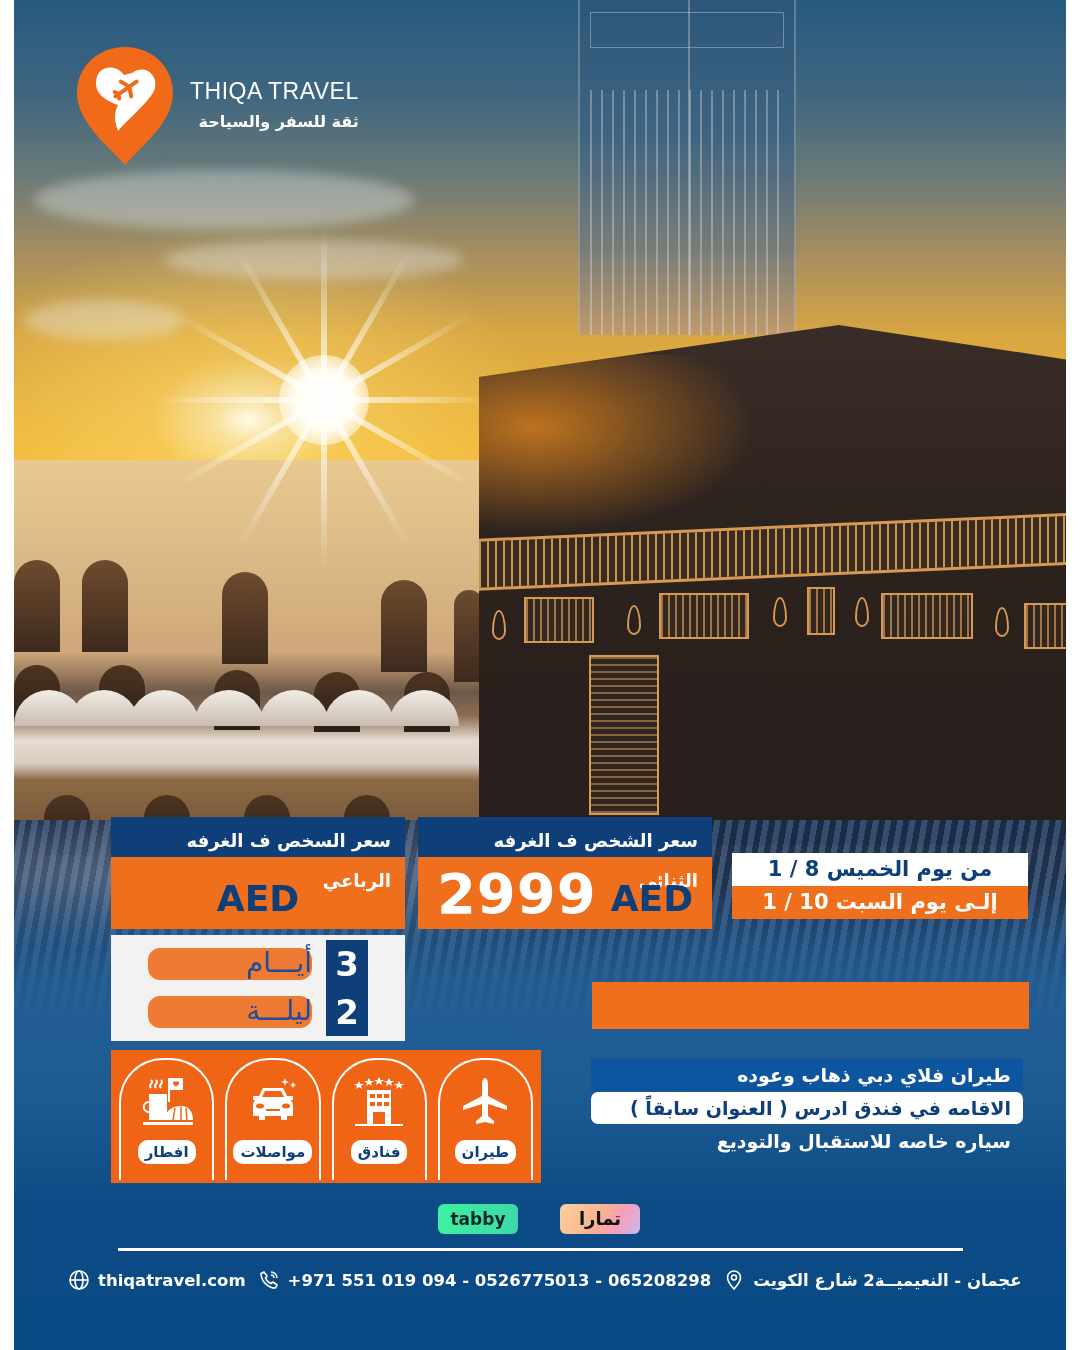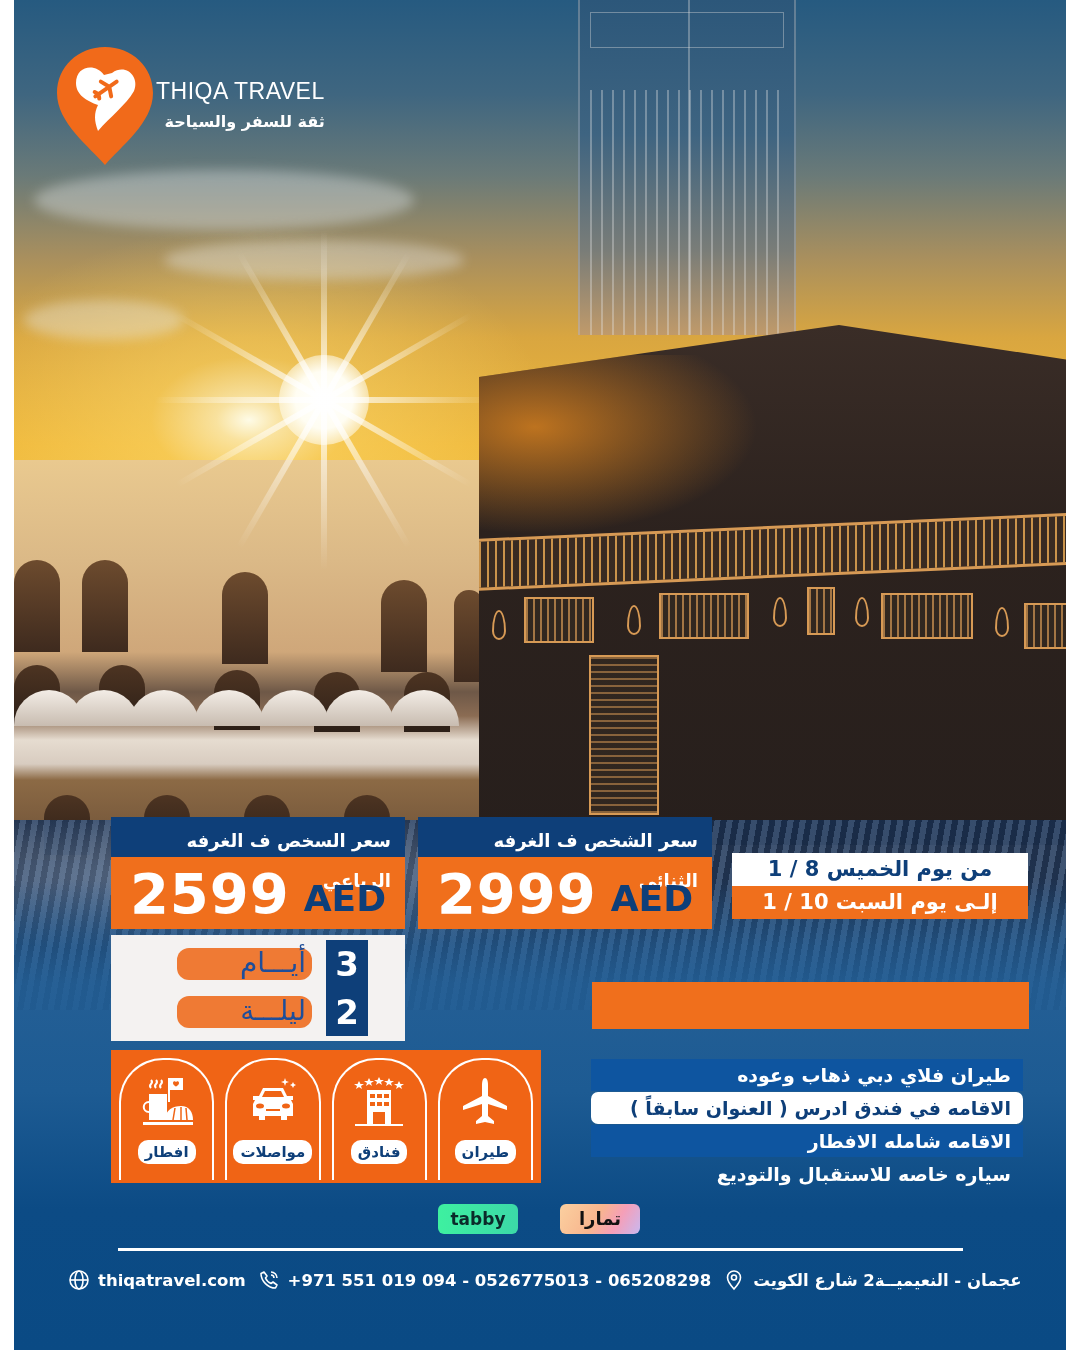--- a/index.html
+++ b/index.html
@@ -47,21 +47,21 @@
     .kaaba-panel { position: absolute; height: 46px; border: 2px solid #d79a55;
       background: repeating-linear-gradient(90deg, rgba(215,154,85,0.7) 0 2px, rgba(50,40,32,0.85) 2px 7px); }
     .kaaba-door { position: absolute; left: 110px; top: 330px; width: 70px; height: 160px; border: 2px solid #d79a55;
       background: repeating-linear-gradient(0deg, rgba(215,154,85,0.55) 0 2px, rgba(50,40,32,0.8) 2px 7px); }
     .kaaba-drop { position: absolute; width: 14px; height: 30px; border: 2px solid #d79a55; border-radius: 50% 50% 50% 50% / 70% 70% 30% 30%; }
 
     .bottom-fade { position: absolute; left: 0; top: 880px; width: 1052px; height: 470px;
       background: linear-gradient(180deg, rgba(30,85,140,0) 0%, rgba(35,95,150,0.85) 22%, #1d5b93 45%, #0c4b85 70%, #0a4a84 100%); }
 
     
-    .logo { position: absolute; left: 40px; top: 45px; display: flex; align-items: flex-start; }
+    .logo { position: absolute; left: 60px; top: 45px; display: flex; align-items: flex-start; gap: 14px; }
     .logo-pin { width: 102px; height: 122px; position: relative; }
     .logo-brand { padding-top: 33px; }
     .logo-en { color: #ffffff; font-family: "Liberation Sans", sans-serif; font-size: 23px; letter-spacing: 0.5px; }
     .logo-ar { color: #ffffff; font-family: "DejaVu Sans", sans-serif; font-weight: bold; font-size: 16px; direction: rtl; text-align: right; margin-top: 7px; }
 
     
     .price-box { position: absolute; top: 817px; }
     .price-head { background: #0e3f79; color: #fff; font-family: "DejaVu Sans", sans-serif; font-weight: bold; font-size: 18px;
       height: 40px; line-height: 40px; text-align: right; direction: rtl; padding: 4px 14px; }
     .price-body { background: #f06f1c; height: 72px; display: flex; align-items: center; justify-content: center; gap: 14px; direction: ltr; }
@@ -70,22 +70,22 @@
 
     
     .date-box { position: absolute; left: 718px; top: 853px; width: 296px; }
     .date-from { background: #ffffff; color: #0e3f79; height: 33px; line-height: 33px; font-weight: bold; font-size: 21px; text-align: center; direction: rtl; }
     .date-to { background: #f06f1c; color: #ffffff; height: 33px; line-height: 33px; font-weight: bold; font-size: 21px; text-align: center; direction: rtl; }
 
     
     .duration { position: absolute; left: 97px; top: 935px; width: 294px; height: 106px; background: #f4f2f1; }
     .dur-row { position: absolute; right: 37px; width: 257px; height: 48px; }
     .dur-num { position: absolute; right: 0; top: 0; width: 42px; height: 48px; background: #0e3f79; color: #fff; font-weight: bold; font-size: 34px; text-align: center; line-height: 48px; }
-    .dur-pill { position: absolute; right: 56px; top: 8px; width: 135px; height: 32px; background: #ef7a34; border-radius: 12px;
-      color: #1e4e9a; font-size: 28px; line-height: 30px; text-align: right; direction: rtl; padding-right: 6px; letter-spacing: 6px; overflow: visible; white-space: nowrap; }
+    .dur-pill { position: absolute; right: 56px; top: 8px; width: 164px; height: 32px; background: #ef7a34; border-radius: 12px;
+      color: #1e4e9a; font-size: 28px; line-height: 30px; text-align: right; direction: rtl; padding-right: 0; letter-spacing: 6px; overflow: visible; white-space: nowrap; }
 
     
     .services { position: absolute; left: 97px; top: 1050px; width: 430px; height: 133px; background: #f06415; display: flex; flex-direction: row-reverse; gap: 11px; padding: 8px 8px 0 8px; }
     .svc { flex: 1; height: 122px; border: 2px solid #ffffff; border-bottom: none; border-radius: 44px 44px 0 0; display: flex; flex-direction: column; align-items: center; padding-top: 16px; }
     .svc-icon { width: 56px; height: 52px; }
     .svc-label { margin-top: 12px; background: #ffffff; color: #0e3f79; font-weight: bold; font-size: 15px; border-radius: 10px; padding: 3px 7px; direction: rtl; }
 
     
     .title-bar { position: absolute; left: 578px; top: 982px; width: 437px; height: 47px; background: #f06f1c; }
     .title-text { position: absolute; left: 600px; top: 945px; width: 390px; height: 110px; text-align: center; direction: rtl;
@@ -192,21 +192,20 @@
     </div>
     <div class="logo-brand">
       <div class="logo-en">THIQA TRAVEL</div>
       <div class="logo-ar">ثقة للسفر والسياحة</div>
     </div>
   </div>
 
   <div class="price-box" style="left:97px;width:294px;">
     <div class="price-head">سعر السخص ف الغرفه الرباعي</div>
     <div class="price-body">
-      <span class="price-num">2599</span>
       <span class="price-cur">AED</span>
     </div>
   </div>
   <div class="price-box" style="left:404px;width:294px;">
     <div class="price-head">سعر الشخص ف الغرفه الثنائي</div>
     <div class="price-body">
       <span class="price-num">2999</span>
       <span class="price-cur">AED</span>
     </div>
   </div>
@@ -297,21 +296,20 @@
       </svg>
       <span class="svc-label">افطار</span>
     </div>
   </div>
 
   <div class="title-bar"></div>
 
   <div class="features">
     <div class="feat blue">طيران فلاي دبي ذهاب وعوده</div>
     <div class="feat white">الاقامه في فندق ادرس ( العنوان سابقاً )</div>
-    <div class="feat blue">الاقامه شامله الافطار</div>
     <div class="feat plain">سياره خاصه للاستقبال والتوديع</div>
   </div>
 
   <div class="pay pay-tabby">tabby</div>
   <div class="pay pay-tamara">تمارا</div>
 
   <div class="divider"></div>
 
   <div class="footer">
     <svg class="ico" viewBox="0 0 22 22">

